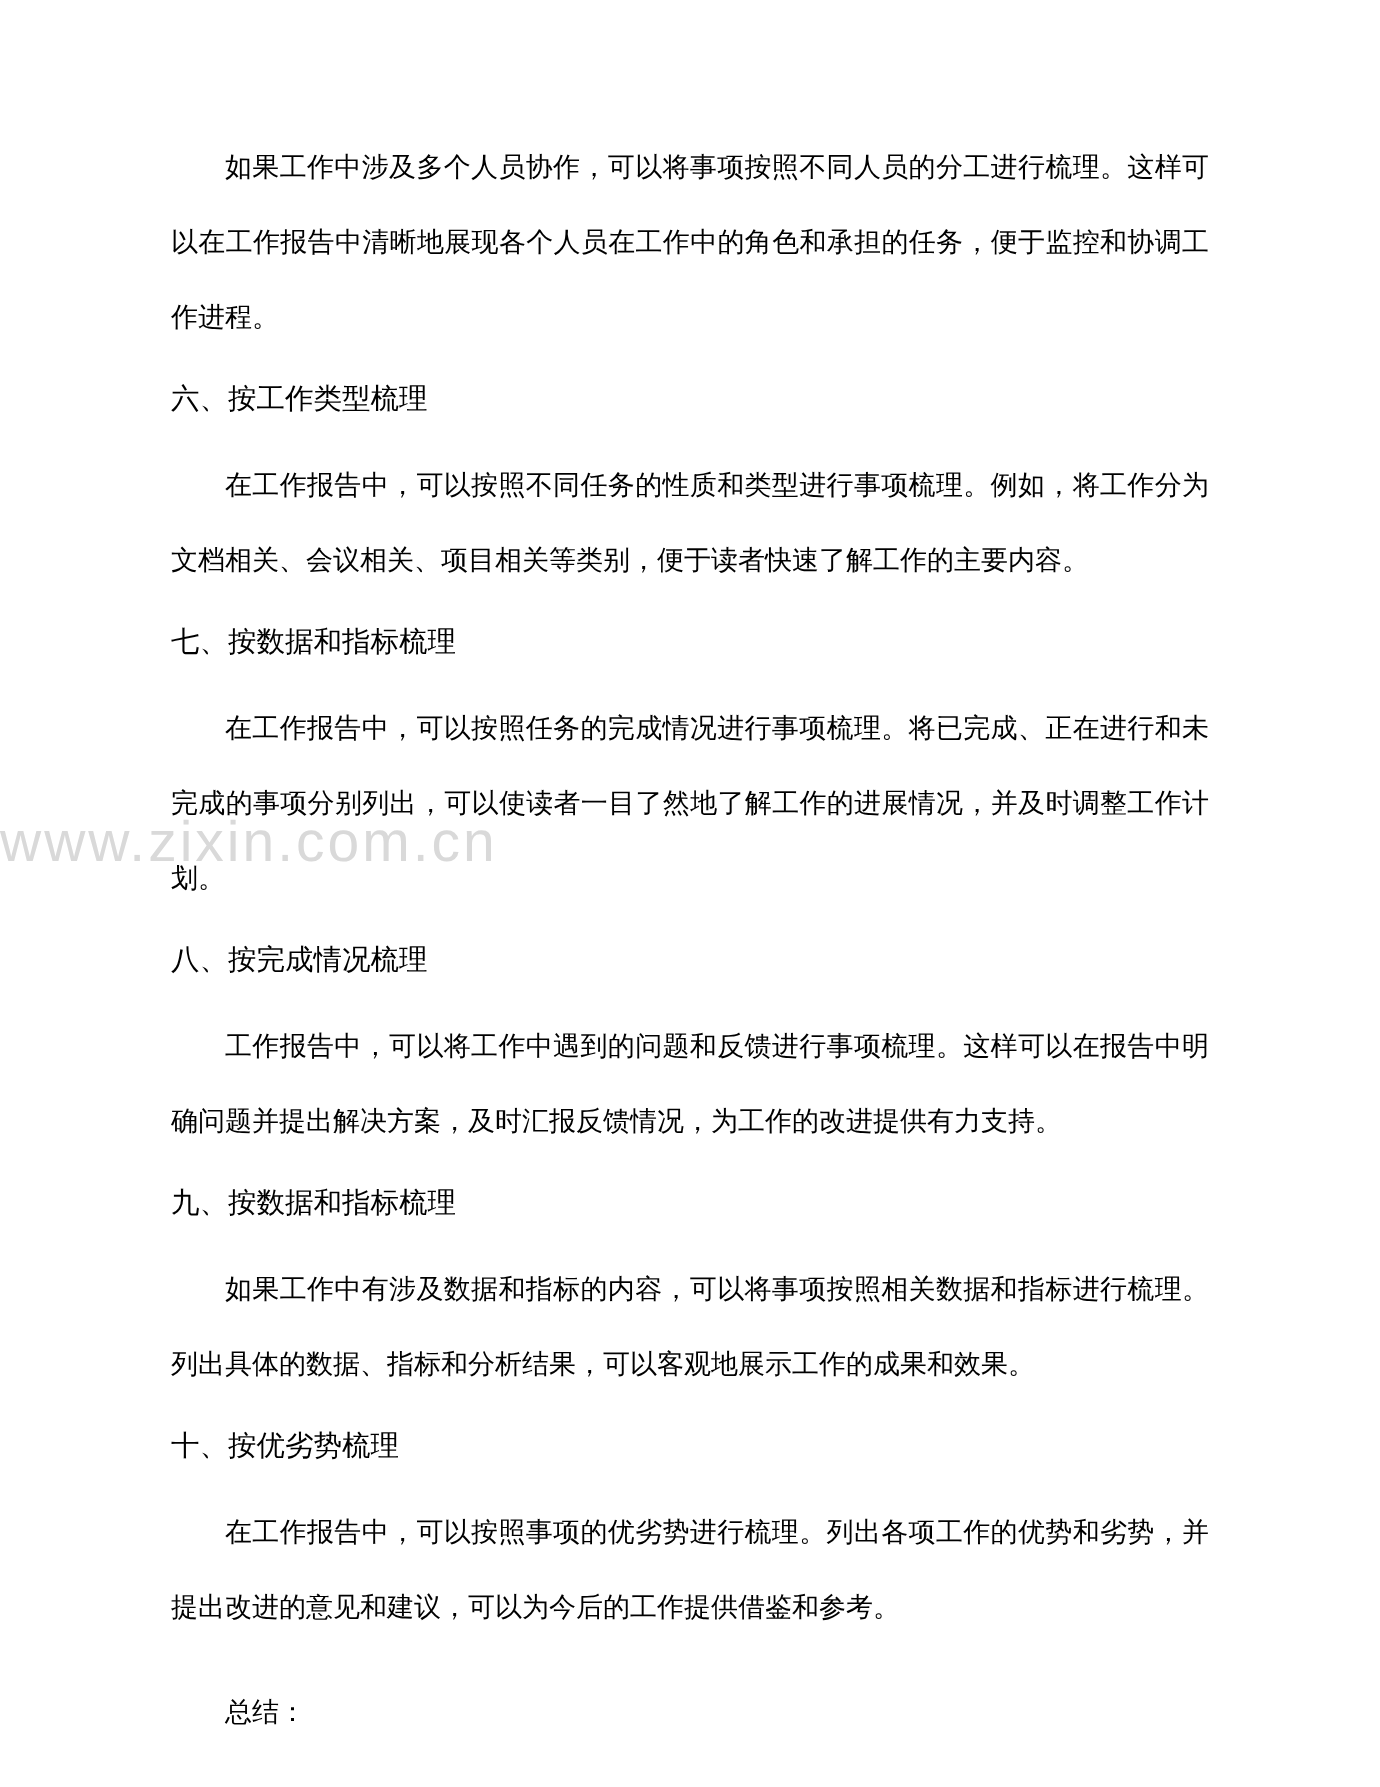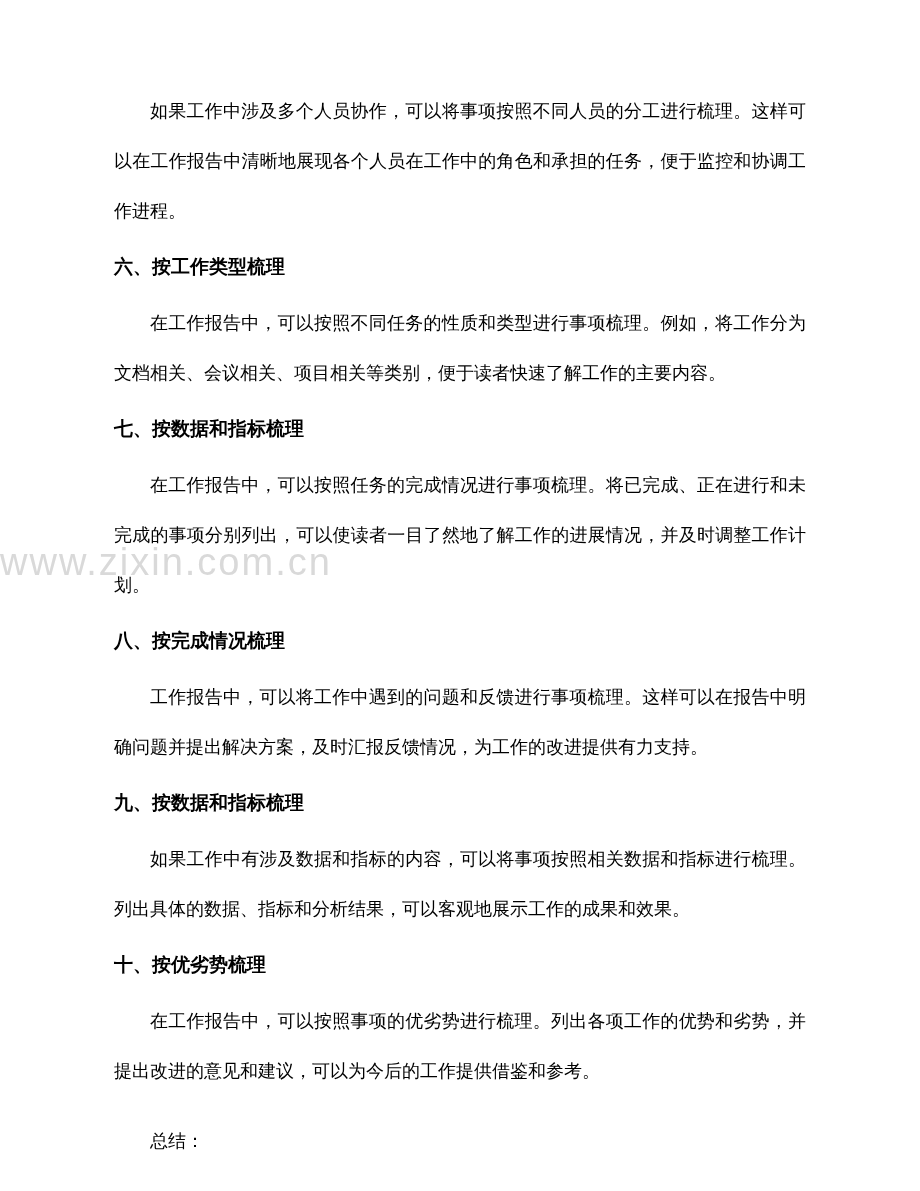--- a/index.html
+++ b/index.html
@@ -49,21 +49,21 @@
     text-indent: 2em;
     margin: 0 0 16px 0;
     word-break: break-all;
   }
   .para.spaced-top {
     margin-top: 20px;
   }
   .heading {
     font-family: "Liberation Sans", "DejaVu Sans", sans-serif;
     font-size: 19px;
-    font-weight: bold;
+    font-weight: normal;
     line-height: 30px;
     margin: 14px 0 16px 0;
   }
 </style>
 </head>
 <body>
 
 <div class="page">
   <div class="watermark">www.zixin.com.cn</div>
 

